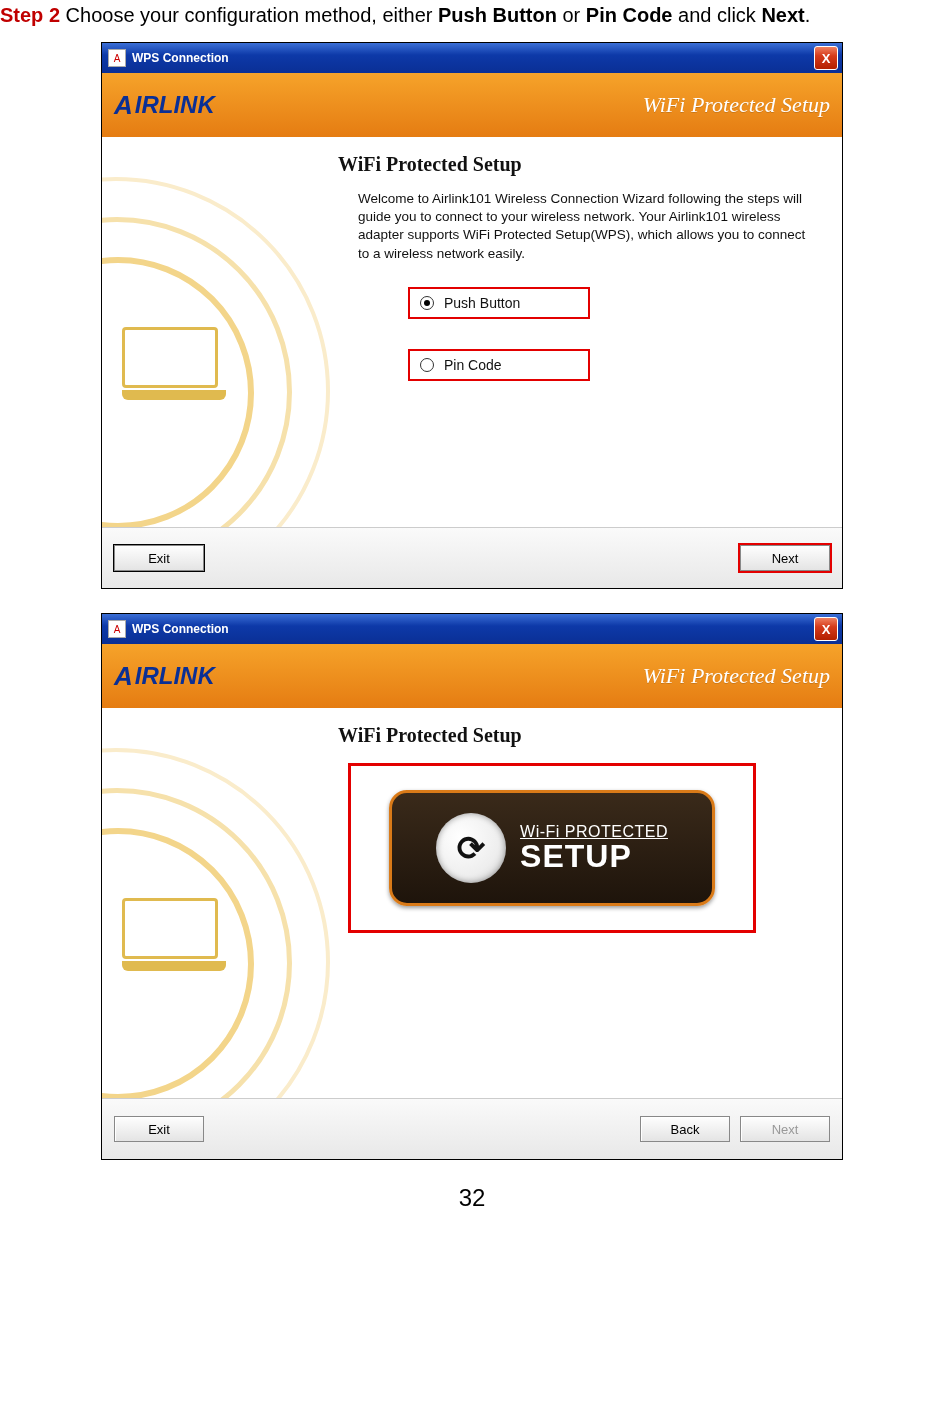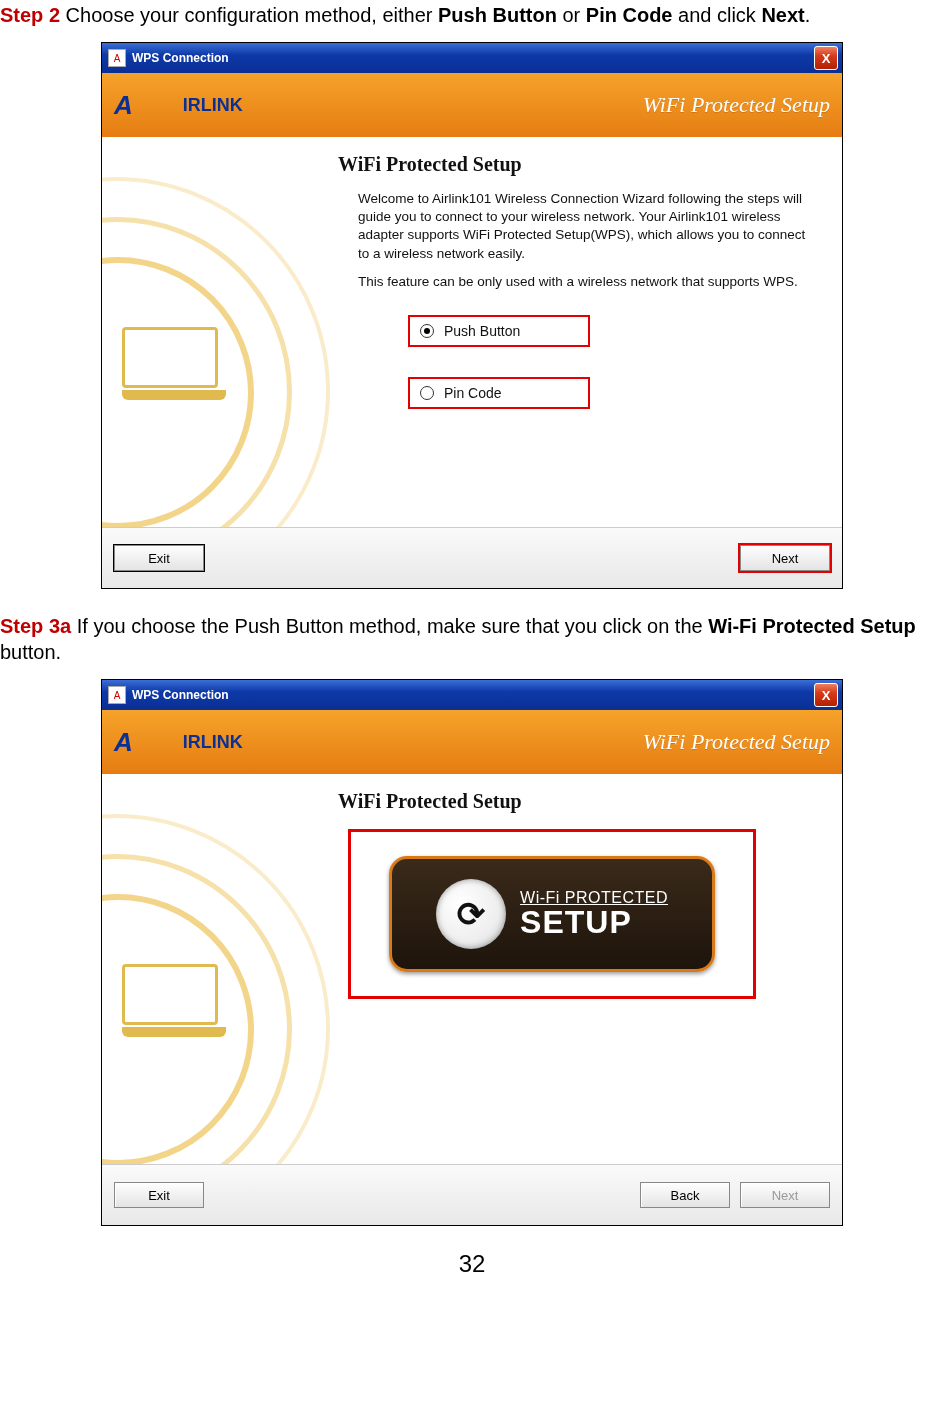--- a/index.html
+++ b/index.html
@@ -72,21 +72,21 @@
   }
   .airlink-logo {
     display: flex; align-items: center; gap: 2px;
     font-weight: bold;
   }
   .airlink-a {
     font-size: 26px; color: #0a2f95; font-style: italic;
     position: relative;
   }
   .airlink-rest {
-    font-size: 18px; color: #0a2f95;  margin-left: 48px;
+    font-size: 24px; color: #0a2f95; font-style: italic;
   }
   .wps-header {
     color: #fff;
     font-size: 22px;
     font-family: Georgia, serif;
     font-style: italic;
     text-shadow: 0 1px 0 rgba(0,0,0,0.15);
   }
 
   .content-area {
@@ -252,43 +252,39 @@
         <div class="halo h2"></div>
         <div class="halo h1"></div>
         <div class="laptop">
           <div class="screen"></div>
           <div class="base"></div>
         </div>
       </div>
       <div class="right-content">
         <div class="section-title">WiFi Protected Setup</div>
         <div class="body-text">Welcome to Airlink101 Wireless Connection Wizard following the steps will guide you to connect to your wireless network. Your Airlink101 wireless adapter supports WiFi Protected Setup(WPS), which allows you to connect to a wireless network easily.</div>
-        <div class="body-text">This feature can be only used with a wireless network that supports WPS.</div>
         <div class="radio-group">
           <div class="radio-box">
             <span class="radio-circle checked"></span>
             <span>Push Button</span>
           </div>
           <div class="radio-box">
             <span class="radio-circle"></span>
             <span>Pin Code</span>
           </div>
         </div>
       </div>
     </div>
     <div class="footer">
       <div class="win-btn boxed">Exit</div>
       <div class="spacer"></div>
       <div class="win-btn highlighted">Next</div>
     </div>
   </div>
 
-  <p class="instruction">
-    <span class="redbold">Step 3a</span><span> If you choose the Push Button method, make sure that you click on the </span><span class="bold">Wi-Fi Protected Setup</span><span> button.</span>
-  </p>
 
   <div class="window-wrap">
     <div class="titlebar">
       <div class="titlebar-icon">A</div>
       <div class="titlebar-title">WPS Connection</div>
       <div class="titlebar-close">X</div>
     </div>
     <div class="orange-banner">
       <div class="airlink-logo">
         <span class="airlink-a">A</span>

